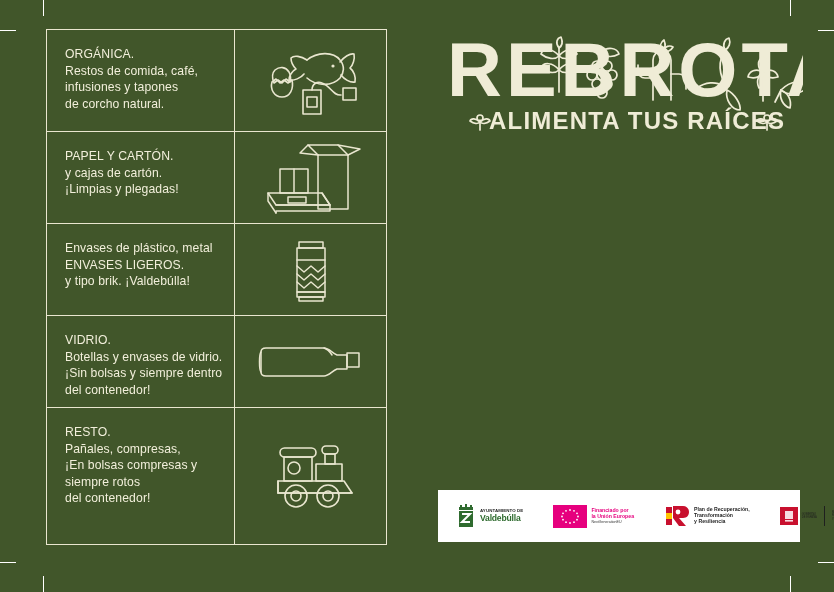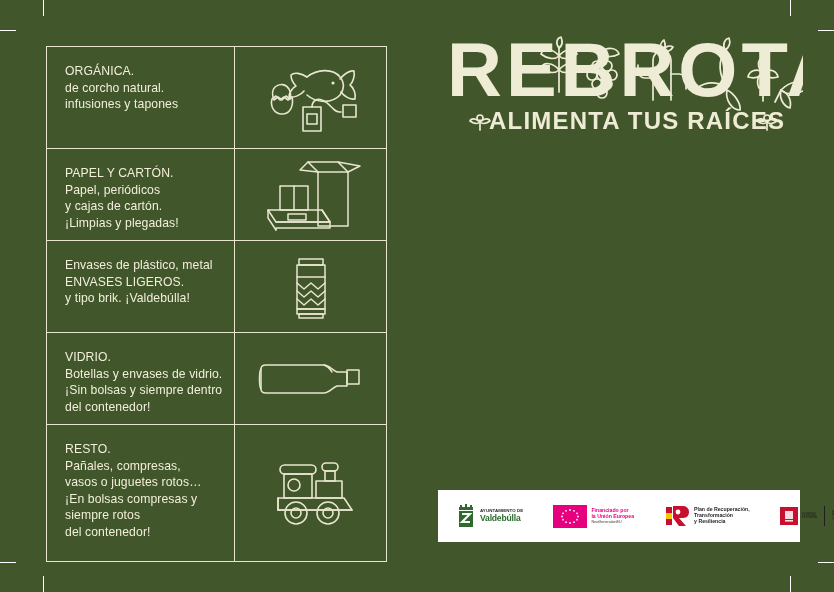--- a/index.html
+++ b/index.html
@@ -23,21 +23,21 @@
 
   
   .crop { position: absolute; background: #ffffff; }
   .crop.h { height: 1px; width: 16px; }
   .crop.v { width: 1px; height: 16px; }
 
   
   .info-table {
     position: absolute;
     left: 46px;
-    top: 46px;
+    top: 29px;
     width: 341px;
     border: 1px solid #e9e6cf;
     box-sizing: border-box;
   }
   .row {
     display: flex;
     border-bottom: 1px solid #e9e6cf;
     box-sizing: border-box;
   }
   .row:last-child { border-bottom: none; gap: 15px; }
@@ -122,22 +122,23 @@
   <div class="crop h" style="left:0;top:562px;"></div>
   <div class="crop v" style="left:43px;bottom:0;"></div>
   <div class="crop h" style="right:0;top:562px;"></div>
   <div class="crop v" style="right:43px;bottom:0;"></div>
 
   <div class="info-table">
 
     <div class="row r-organica">
       <div class="row-text">
         <span class="title-line">ORGÁNICA.</span>
+        <span class="title-line">Restos de comida, café,</span>
+        <span class="title-line">infusiones y tapones</span>
         <span class="title-line">de corcho natural.</span>
-        <span class="title-line">infusiones y tapones</span>
       </div>
       <div class="row-icon">
         <svg width="120" height="82" viewBox="0 0 120 82" fill="none" stroke="#e9e6cf" stroke-width="1.6" stroke-linejoin="round" stroke-linecap="round">
 
           <path d="M56 20c10-8 26-9 33 0 5 6 4 13 0 18-8 9-24 8-33 0"></path>
           <path d="M89 22c4-5 10-9 14-8 1 5-1 11-4 14 4 3 6 9 5 14-5 1-11-3-14-7"></path>
           <path d="M56 20c-6-4-13-5-16-2 0 4 2 8 5 11-4 2-7 7-7 11 5 1 12-2 15-6"></path>
           <circle cx="82" cy="26" r="1.6" fill="#e9e6cf" stroke="none"></circle>
 
           <path d="M24 30c5-4 11-3 14 2 2 4 2 7 1 10l-4-3-4 4-4-3-4 3c-2-5-2-10 1-13z"></path>
@@ -147,21 +148,20 @@
           <path d="M56 57h10v10H56z"></path>
           <path d="M61 50c0-6 5-9 10-7 9 3 11 13 19 12"></path>
           <rect x="92" y="48" width="13" height="12"></rect>
         </svg>
       </div>
     </div>
 
     <div class="row r-papel">
       <div class="row-text">
         <span class="title-line">PAPEL Y CARTÓN.</span>
-        <span class="title-line">Papel, periódicos</span>
         <span class="title-line">y cajas de cartón.</span>
         <span class="title-line">¡Limpias y plegadas!</span>
       </div>
       <div class="row-icon">
         <svg width="110" height="78" viewBox="0 0 110 78" fill="none" stroke="#e9e6cf" stroke-width="1.5" stroke-linejoin="round" stroke-linecap="round">
 
           <path d="M62 16h30v54H62z"></path>
           <path d="M62 16L52 6h30l10 10"></path>
           <path d="M52 6l-8 8 18 2"></path>
           <path d="M92 16l12-6-22-4"></path>
@@ -212,21 +212,20 @@
           <path d="M69 12c3 1 6 4 8 7"></path>
           <rect x="92" y="17" width="12" height="14"></rect>
         </svg>
       </div>
     </div>
 
     <div class="row r-resto">
       <div class="row-text">
         <span class="title-line">RESTO.</span>
         <span class="title-line">Pañales, compresas,</span>
-        <span class="title-line">vasos o juguetes rotos…</span>
         <span class="title-line">¡En bolsas compresas y</span>
         <span class="title-line">siempre rotos</span>
         <span class="title-line">del contenedor!</span>
       </div>
       <div class="row-icon">
         <svg width="96" height="76" viewBox="0 0 96 76" fill="none" stroke="#e9e6cf" stroke-width="1.6" stroke-linejoin="round" stroke-linecap="round">
 
           <rect x="52" y="8" width="16" height="8" rx="4"></rect>
           <path d="M55 16h10v10H55z"></path>
 

